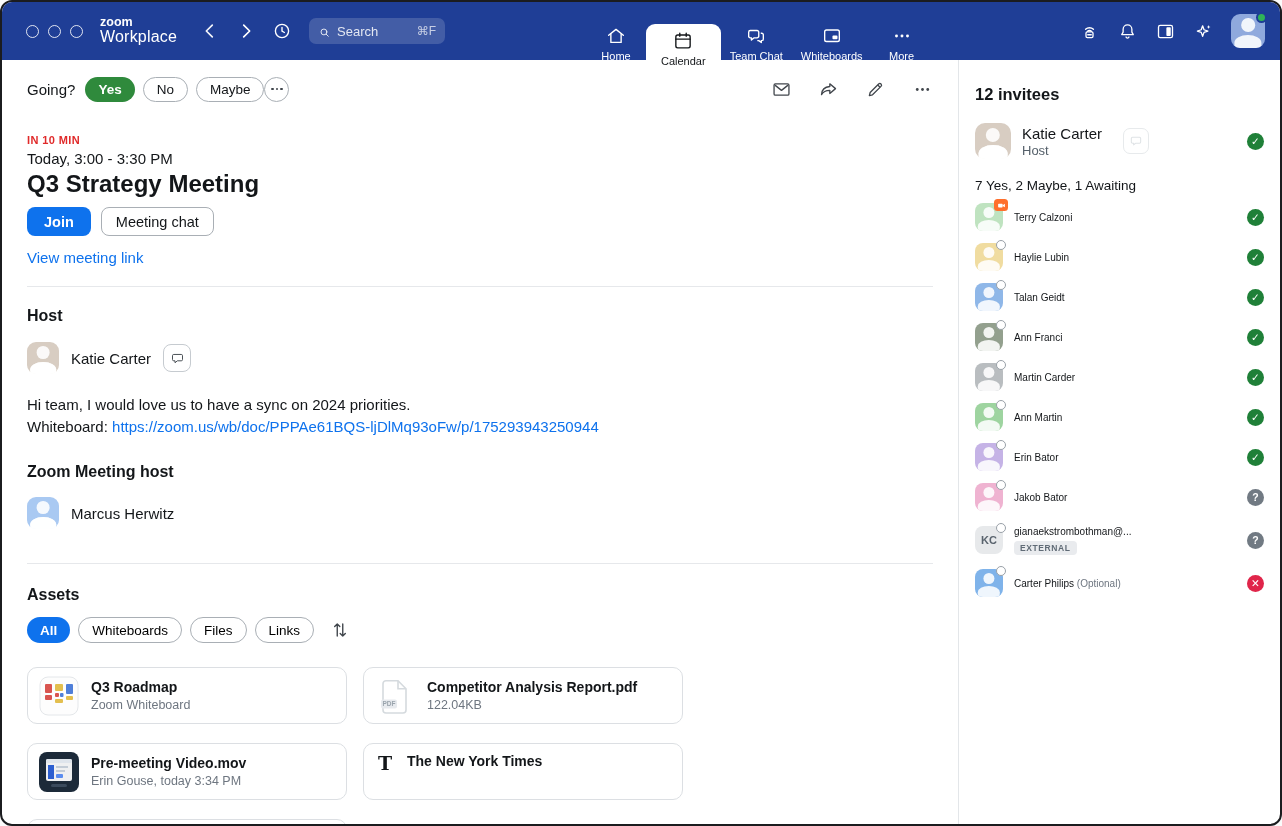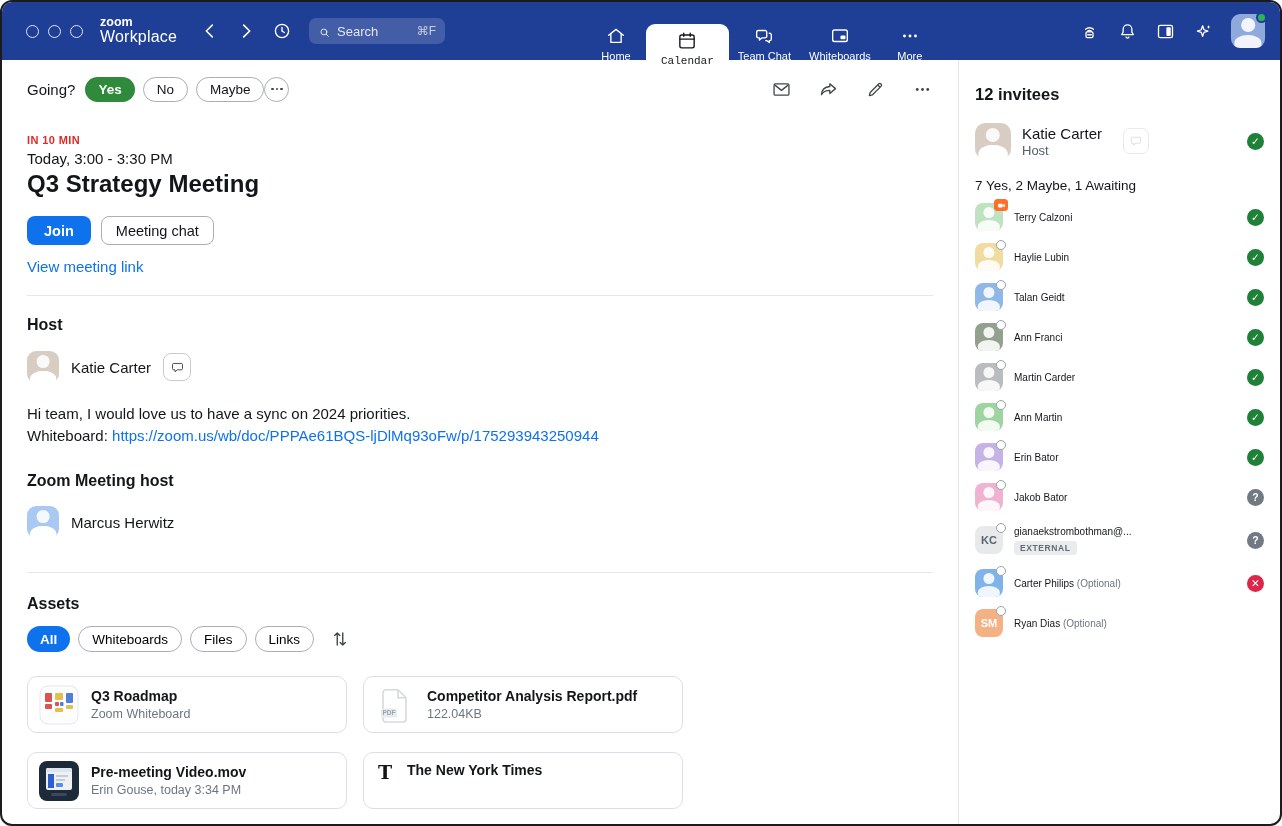--- a/index.html
+++ b/index.html
@@ -25,21 +25,21 @@
     background:rgba(255,255,255,.16); display:flex; align-items:center; padding:0 9px; gap:6px; }
   .searchbox .s-ic { width:13px; height:13px; color:rgba(255,255,255,.85); flex:none; }
   .searchbox .ph { font-size:13px; color:rgba(255,255,255,.85); }
   .searchbox .sc { margin-left:auto; font-size:12px; color:rgba(255,255,255,.7); }
 
   .tabs { position:absolute; left:584px; top:12px; height:58px; display:flex; align-items:stretch; }
   .tab { min-width:60px; padding:0 9px; display:flex; flex-direction:column; align-items:center;
     justify-content:center; gap:3px; font-size:11px; color:#fff; }
   .tab .t-ic { width:22px; height:22px; }
   .tab.active { align-self:flex-end; height:48px; background:#fff; color:#131619;
-    border-radius:9px 9px 0 0; padding:0 15px;font-family:Liberation Mono, monospace; }
+    border-radius:9px 9px 0 0; padding:0 15px; }
 
   .topbar-right { position:absolute; right:15px; top:0; height:58px; display:flex;
     align-items:center; gap:17px; }
   .tb-ic { width:21px; height:21px; color:#fff; }
   .tb-avatar { width:34px; height:34px; }
   .tb-avatar .dot { position:absolute; top:-2px; right:-2px; width:11px; height:11px;
     border-radius:50%; border:2px solid #1f3e96; z-index:3; }
 
   
   .content { display:flex; height:768px; }
@@ -56,21 +56,21 @@
   .rsvp-more { width:25px; height:25px; border:1px solid #a9afb5; border-radius:50%;
     background:#fff; display:inline-flex; align-items:center; justify-content:center; gap:2px; }
   .rsvp-more i { width:2.5px; height:2.5px; border-radius:50%; background:#3f454b; }
   .header-actions { margin-left:auto; display:flex; align-items:center; gap:26px; color:#41464c; }
   .ha { width:21px; height:21px; background:none; border:none; color:#41464c; }
   .ha svg { width:100%; height:100%; }
 
   .countdown { margin-top:31px; font-size:11px; font-weight:700; letter-spacing:.4px; }
   .time { margin-top:4px; font-size:15px; }
   .ev-title { margin-top:2px; font-size:24px; font-weight:700; line-height:29px; }
-  .btn-row { margin-top:18px; display:flex; gap:10px; align-items:center; }
+  .btn-row { margin-top:9px; display:flex; gap:10px; align-items:center; }
   .btn-join { height:29px; padding:0 17px; border-radius:8px; border:none; color:#fff;
     font-size:14.5px; font-weight:600; }
   .btn-outline { height:29px; padding:0 14px; border-radius:8px; border:1px solid #a9afb5;
     background:#fff; font-size:14.5px; color:#131619; }
   .view-link { margin-top:13px; font-size:15px; }
   .divider { height:1px; background:#e6e8eb; margin-top:20px; }
   .divider.d2 { margin-top:34px; }
   .section-h { margin-top:20px; font-size:16px; font-weight:700; }
   .person-row { margin-top:17px; display:flex; align-items:center; gap:12px; }
   .person-name { font-size:15px; }
@@ -525,27 +525,16 @@
           <div class="inv-row">
             <span class="avatar sz28">
               <span class="ph-wrap sil" style="background: rgb(127, 179, 234);"></span>
               <span class="presence"></span>
             </span>
             <div>
               <div class="inv-name">Carter Philips <span class="opt">(Optional)</span></div>
             </div>
             <span class="status declined" style="background: rgb(224, 37, 74);">✕</span>
           </div>
-          <div class="inv-row">
-            <span class="avatar sz28">
-              <span class="ph-wrap" style="background: rgb(244, 177, 131);">
-                <span class="initials light">SM</span>
-              </span>
-              <span class="presence"></span>
-            </span>
-            <div>
-              <div class="inv-name">Ryan Dias <span class="opt">(Optional)</span></div>
-            </div>
-          </div>
         </div>
     </aside>
   </div>
 </div>
 
 </body></html>

